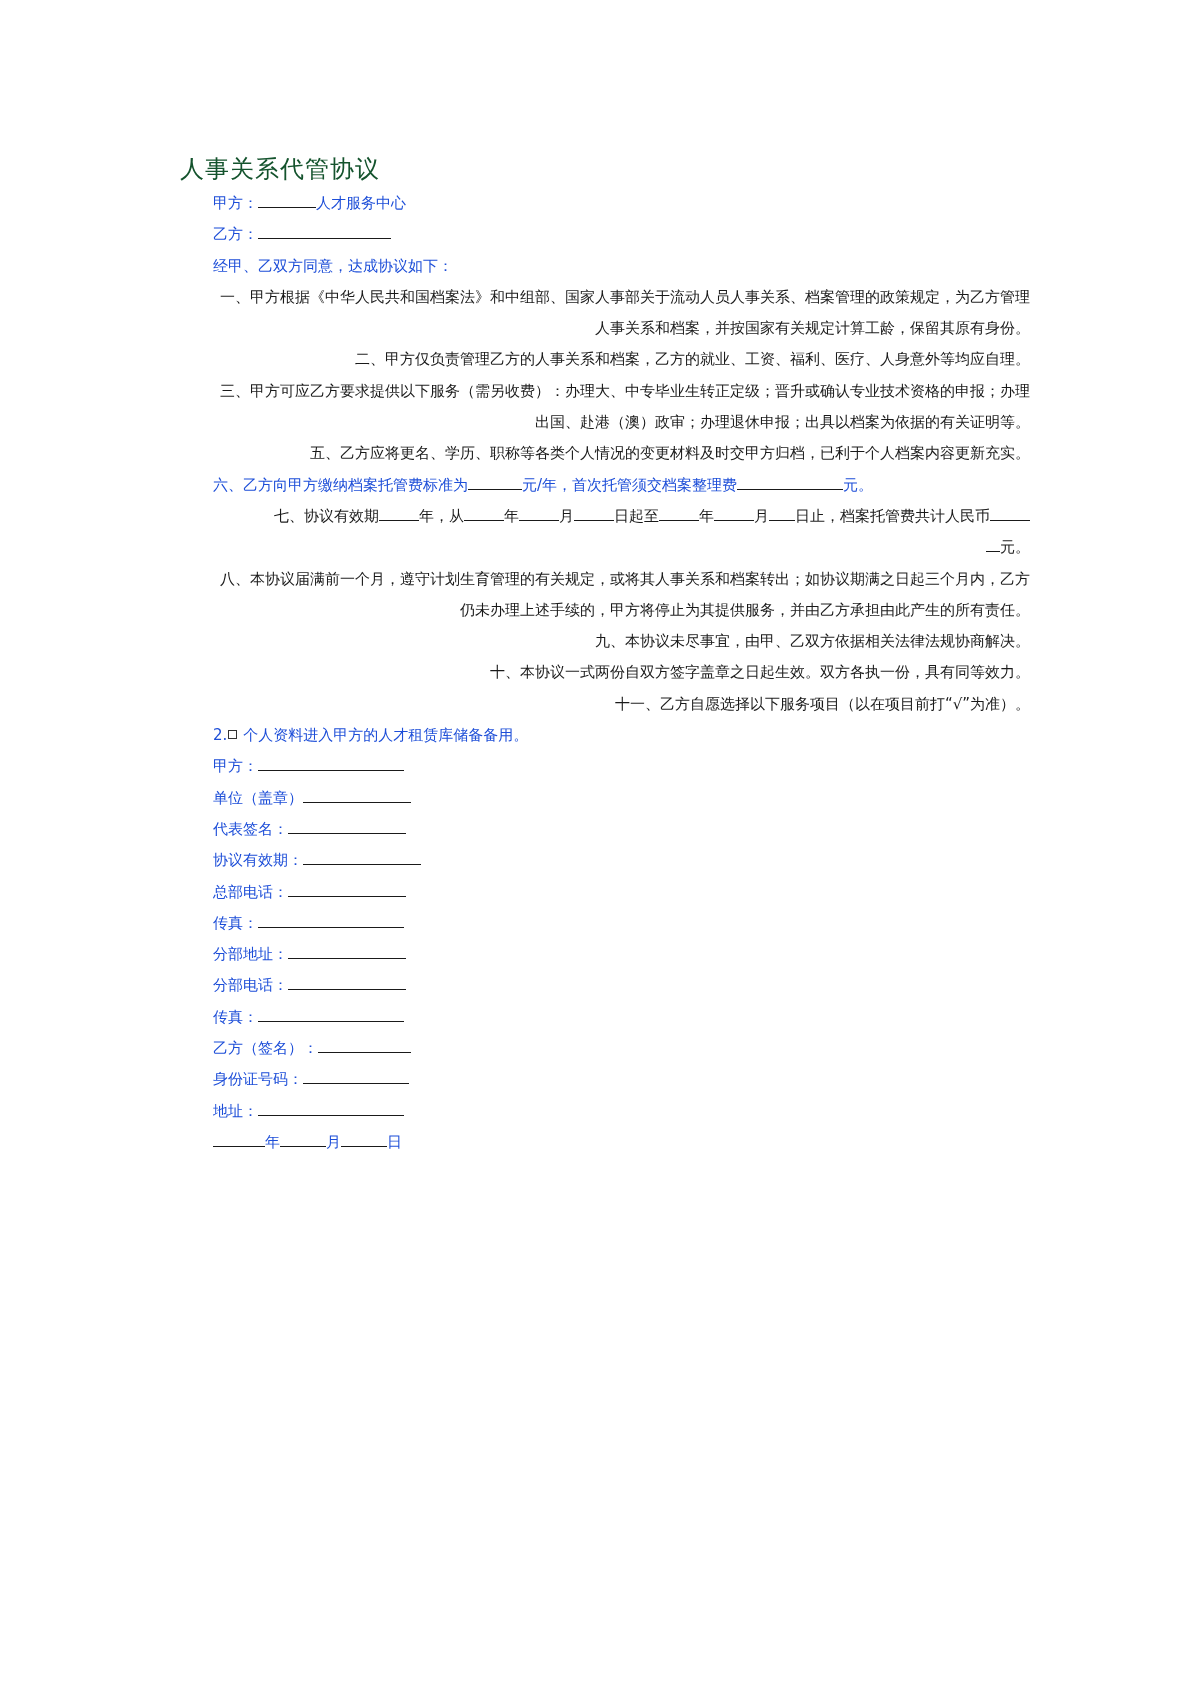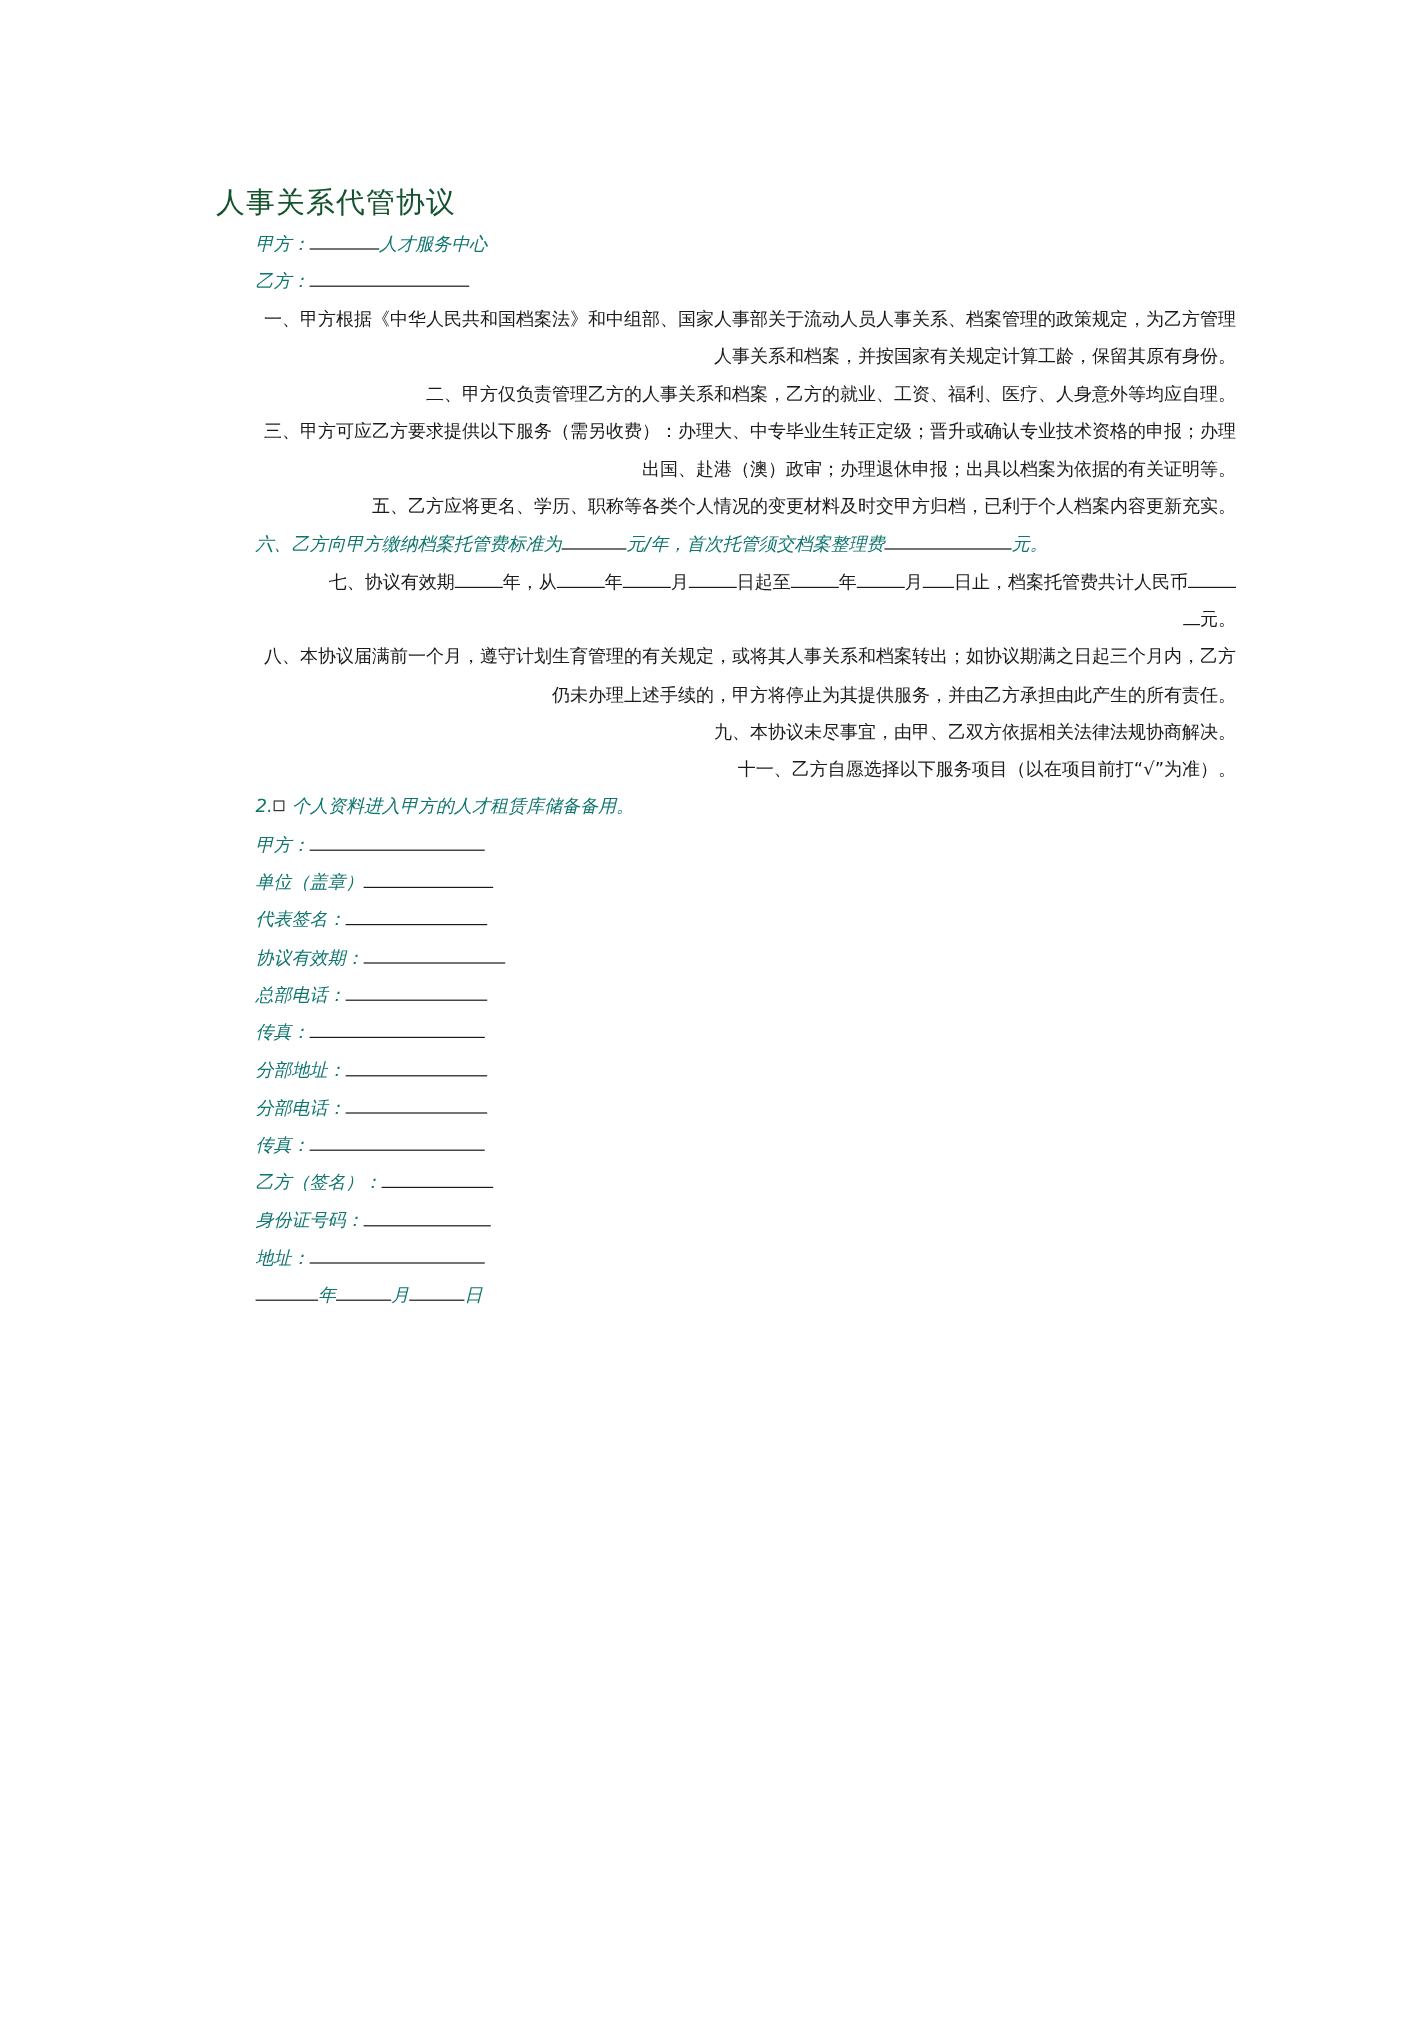--- a/index.html
+++ b/index.html
@@ -29,22 +29,21 @@
       height: 38px;
       margin: 0;
       font-weight: normal;
       letter-spacing: 1px;
     }
     .line {
       font-size: 15px;
       line-height: 31.3px;
       height: 31.3px;
       white-space: nowrap;
-      color: #0f766e;
-      font-style: italic;
+      color: #1d4ed8;
     }
     .indent { padding-left: 33px; }
     .wrap {
       font-size: 15px;
       line-height: 31.3px;
       text-indent: 33px;
       white-space: normal;
       color: #1a1a1a;
       text-align: right;
     }
@@ -70,36 +69,38 @@
   <h1 class="title">人事关系代管协议</h1>
 
   <div class="line indent">
     <span>甲方：</span><span class="blank" style="width:58px"></span><span>人才服务中心</span>
   </div>
 
   <div class="line indent">
     <span>乙方：</span><span class="blank" style="width:133px"></span>
   </div>
 
+  <div class="line indent">经甲、乙双方同意，达成协议如下：</div>
 
   <div class="wrap">一、甲方根据《中华人民共和国档案法》和中组部、国家人事部关于流动人员人事关系、档案管理的政策规定，为乙方管理人事关系和档案，并按国家有关规定计算工龄，保留其原有身份。</div>
   <div class="wrap">二、甲方仅负责管理乙方的人事关系和档案，乙方的就业、工资、福利、医疗、人身意外等均应自理。</div>
   <div class="wrap">三、甲方可应乙方要求提供以下服务（需另收费）：办理大、中专毕业生转正定级；晋升或确认专业技术资格的申报；办理出国、赴港（澳）政审；办理退休申报；出具以档案为依据的有关证明等。</div>
   <div class="wrap">五、乙方应将更名、学历、职称等各类个人情况的变更材料及时交甲方归档，已利于个人档案内容更新充实。</div>
 
   <div class="line indent">
     <span>六、乙方向甲方缴纳档案托管费标准为</span><span class="blank" style="width:54px"></span><span>元/年，首次托管须交档案整理费</span><span class="blank" style="width:106px"></span><span>元。</span>
   </div>
 
   <div class="wrap">
     <span>七、协议有效期</span><span class="blank" style="width:40px"></span><span>年，从</span><span class="blank" style="width:40px"></span><span>年</span><span class="blank" style="width:40px"></span><span>月</span><span class="blank" style="width:40px"></span><span>日起至</span><span class="blank" style="width:40px"></span><span>年</span><span class="blank" style="width:40px"></span><span>月</span><span class="blank" style="width:26px"></span><span>日止，档案托管费共计人民币</span><span class="blank" style="width:40px"></span><br><span style="margin-left:-33px" class="blank"></span><span class="blank" style="width:14px; margin-left:-1px"></span><span>元。</span>
   </div>
 
   <div class="wrap">八、本协议届满前一个月，遵守计划生育管理的有关规定，或将其人事关系和档案转出；如协议期满之日起三个月内，乙方仍未办理上述手续的，甲方将停止为其提供服务，并由乙方承担由此产生的所有责任。</div>
   <div class="wrap">九、本协议未尽事宜，由甲、乙双方依据相关法律法规协商解决。</div>
+  <div class="wrap">十、本协议一式两份自双方签字盖章之日起生效。双方各执一份，具有同等效力。</div>
   <div class="wrap">十一、乙方自愿选择以下服务项目（以在项目前打“√”为准）。</div>
 
   <div class="line indent">
     <span>2.</span><span class="checkbox"></span><span>个人资料进入甲方的人才租赁库储备备用。</span>
   </div>
 
   <div id="sig-fields">
       <div class="line indent"><span>甲方：</span><span class="blank" style="width: 146px;"></span></div>
       <div class="line indent"><span>单位（盖章）</span><span class="blank" style="width: 108px;"></span></div>
       <div class="line indent"><span>代表签名：</span><span class="blank" style="width: 118px;"></span></div>

